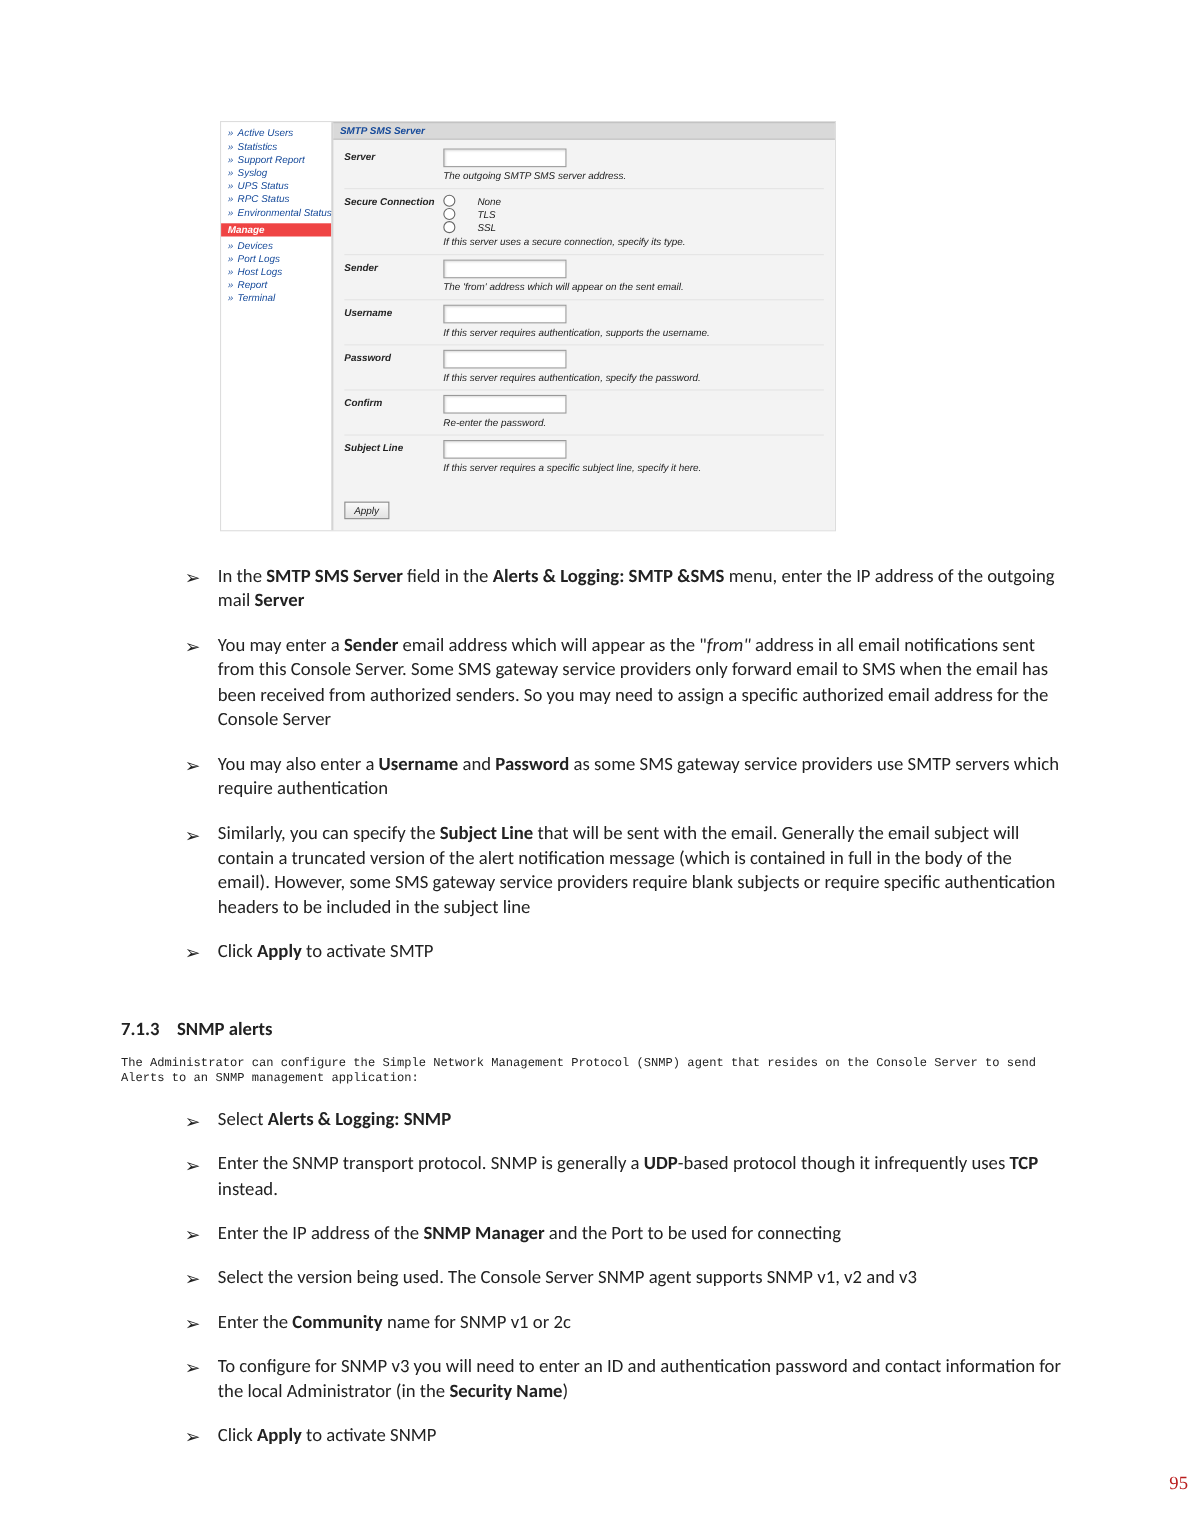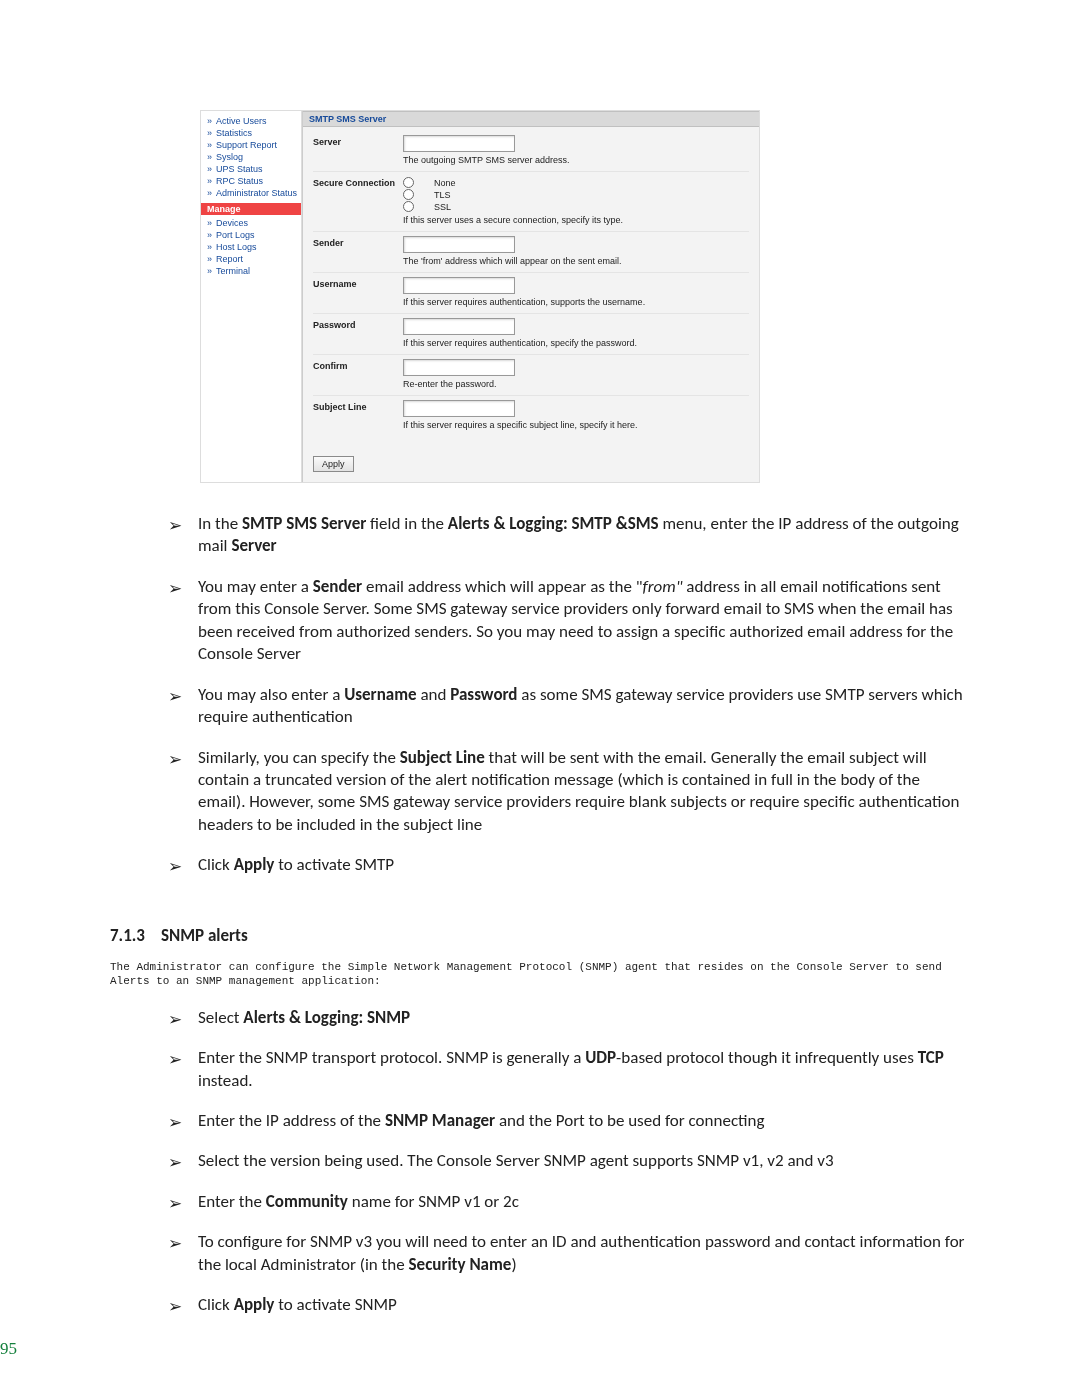--- a/index.html
+++ b/index.html
@@ -20,20 +20,21 @@
 
 .webshot {
   width: 558px;
   margin: 0 0 30px 90px;
   border: 1px solid #ddd;
   font-family: Verdana, Arial, sans-serif;
   font-size: 9px;
   color: #222;
   background: #fff;
   display: flex;
+  font-style: italic;
 }
 .webshot .sidebar {
   width: 100px;
   padding: 4px 0 6px 0;
   border-right: 1px solid #ddd;
   flex-shrink: 0;
 }
 .webshot .sidebar .navlink {
   padding: 1px 6px 1px 6px;
   color: #164a9a;
@@ -165,40 +166,40 @@
   font-size: 11px;
   line-height: 1.32;
   margin: 0 0 18px 0;
   font-family: Liberation Mono, monospace;
 }
 .page-num {
   position: absolute;
   bottom: 40px;
   left: 0;
   width: 100%;
-  text-align: left;
+  text-align: right;
   font-size: 17px;
   font-family: "Times New Roman", serif;
-  color: #15803d;
+  color: #b91c1c;
 }
 </style>
 </head>
 <body>
 
 <div class="page">
 
   <div class="webshot">
     <div class="sidebar">
       <div class="navlink">Active Users</div>
       <div class="navlink">Statistics</div>
       <div class="navlink">Support Report</div>
       <div class="navlink">Syslog</div>
       <div class="navlink">UPS Status</div>
       <div class="navlink">RPC Status</div>
-      <div class="navlink">Administrator Status</div>
+      <div class="navlink">Environmental Status</div>
       <div class="section-head">Manage</div>
       <div class="navlink">Devices</div>
       <div class="navlink">Port Logs</div>
       <div class="navlink">Host Logs</div>
       <div class="navlink">Report</div>
       <div class="navlink">Terminal</div>
     </div>
 
     <div class="main">
       <div class="panel-head">SMTP SMS Server</div>

